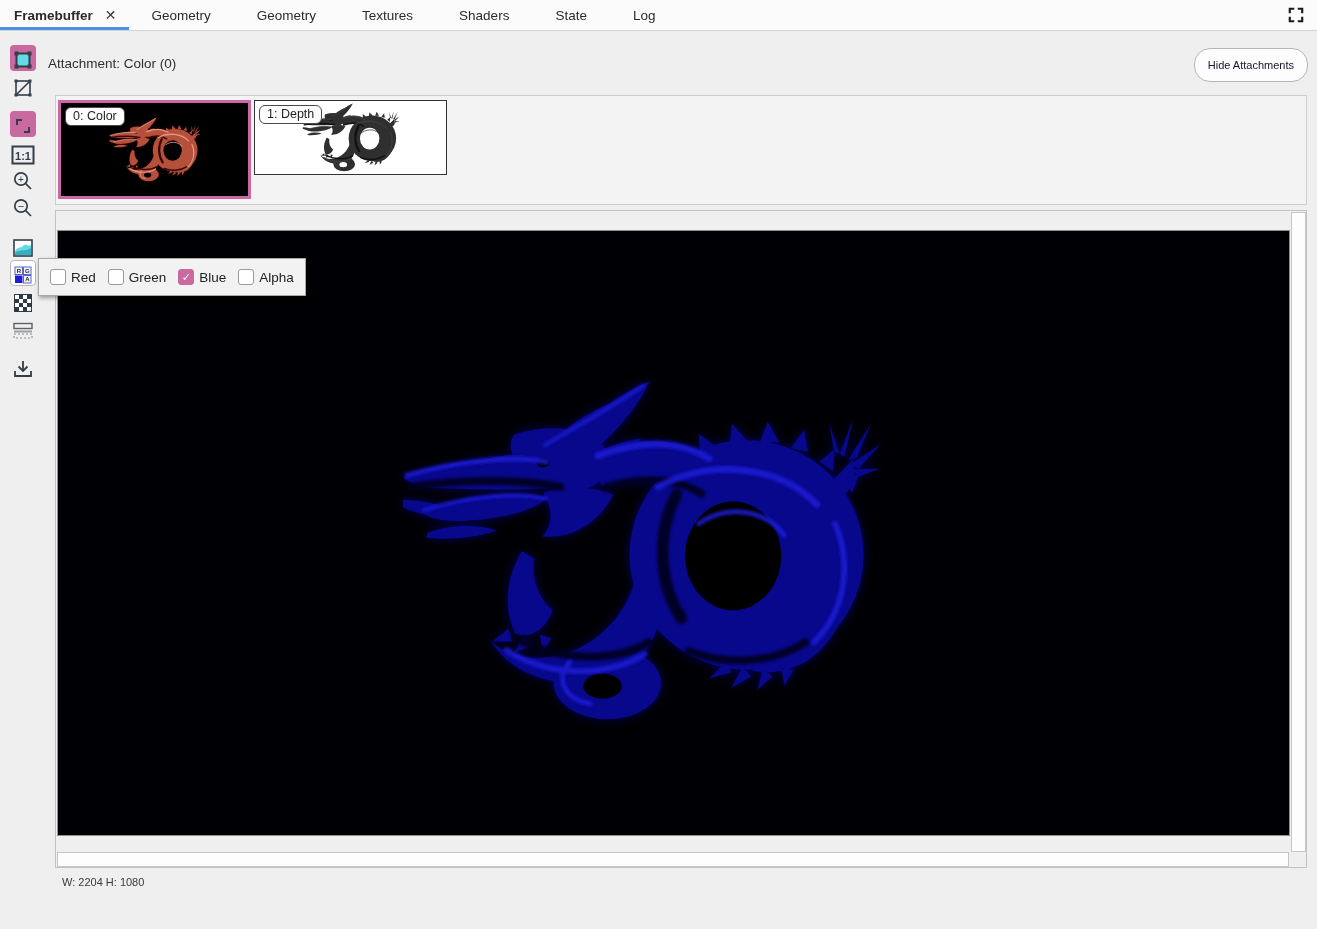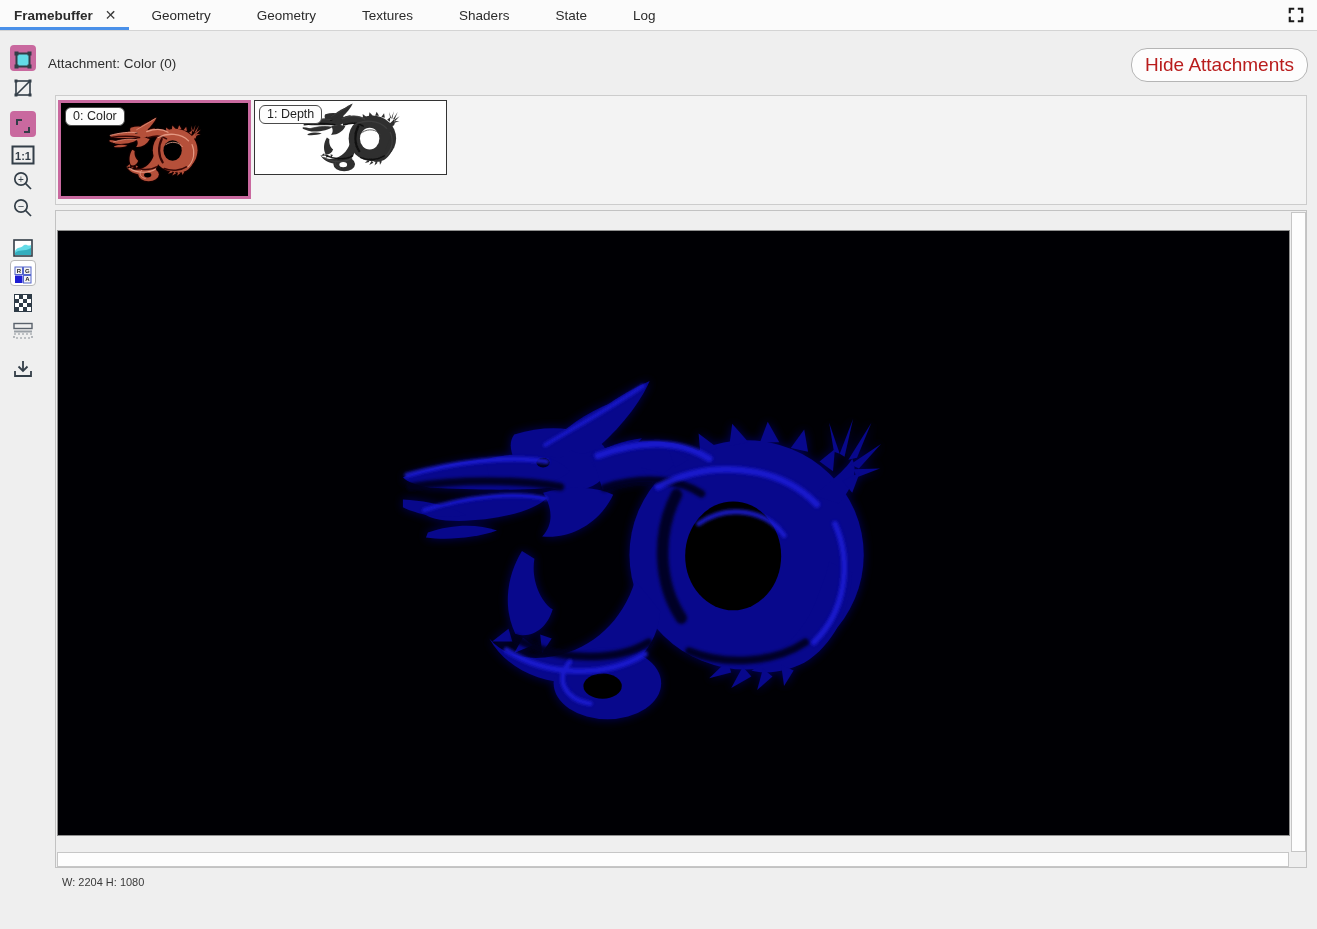--- a/index.html
+++ b/index.html
@@ -10,21 +10,21 @@
   .tab.active{font-weight:bold;box-shadow:inset 0 -3px 0 var(--blue);padding:0 12px 0 14px;}
   .tab-close{margin-left:12px;font-size:14px;font-weight:normal;color:#3a3a3a;line-height:1;}
   #fullscreen-btn{margin-left:auto;width:42px;display:flex;align-items:center;justify-content:center;}
   
   .tbtn{position:absolute;left:10px;width:26px;height:26px;display:flex;align-items:flex-end;justify-content:center;border-radius:4px;box-sizing:border-box;}
   .tbtn.sel{background:var(--pink);}
   .tbtn.open{background:#ffffff;border:1px solid #b9b9b9;}
   .ico{display:block;}
   
   #attachment-label{position:absolute;left:48px;top:56px;font-size:13.5px;color:#2f2f2f;}
-  #hide-btn{position:absolute;right:9px;top:48px;height:32px;padding:0 13px;font-size:19px;color:#b91c1c;
+  #hide-btn{position:absolute;right:9px;top:48px;height:32px;padding:0 13px;font-size:11px;color:#0f172a;
     background:#fdfdfd;border:1px solid #b5b5b5;border-radius:16px;display:flex;align-items:center;}
   
   #strip{position:absolute;left:55px;top:95px;width:1250px;height:108px;background:#f3f3f3;border:1px solid #cccccc;}
   .thumb{position:absolute;top:4px;box-sizing:border-box;}
   #thumb0{left:2px;width:193px;height:99px;border:3px solid var(--pink);background:#000;}
   #thumb1{left:198px;width:193px;height:75px;border:1px solid #333;background:#ffffff;}
   .thumb-canvas{position:absolute;inset:0;display:flex;align-items:center;justify-content:center;overflow:hidden;}
   .badge{position:absolute;left:4px;top:4px;background:#fdfdfd;border:1px solid #4a4a4a;border-radius:6px;
     padding:1px 7px 2px 7px;font-size:12.5px;color:#1f1f1f;z-index:2;}
   
@@ -525,15 +525,35 @@
                 <path d="M24,136 C70,121 121,117 151,124" stroke-width="4"></path>
               </g>
             </g>
           </svg>
         </div>
       </div>
     <div id="vscroll"></div>
     <div id="hscroll"></div>
   </div>
 
+  <div id="popup">
+    <div class="chk">
+      <span class="box"></span>
+      <span>Red</span>
+    </div>
+    <div class="chk">
+      <span class="box"></span>
+      <span>Green</span>
+    </div>
+    <div class="chk on">
+      <span class="box">
+          <span class="check">✓</span>
+        </span>
+      <span>Blue</span>
+    </div>
+    <div class="chk">
+      <span class="box"></span>
+      <span>Alpha</span>
+    </div>
+  </div>
 
   <div id="status">W: 2204 H: 1080</div>
 </div>
 
 </body></html>

